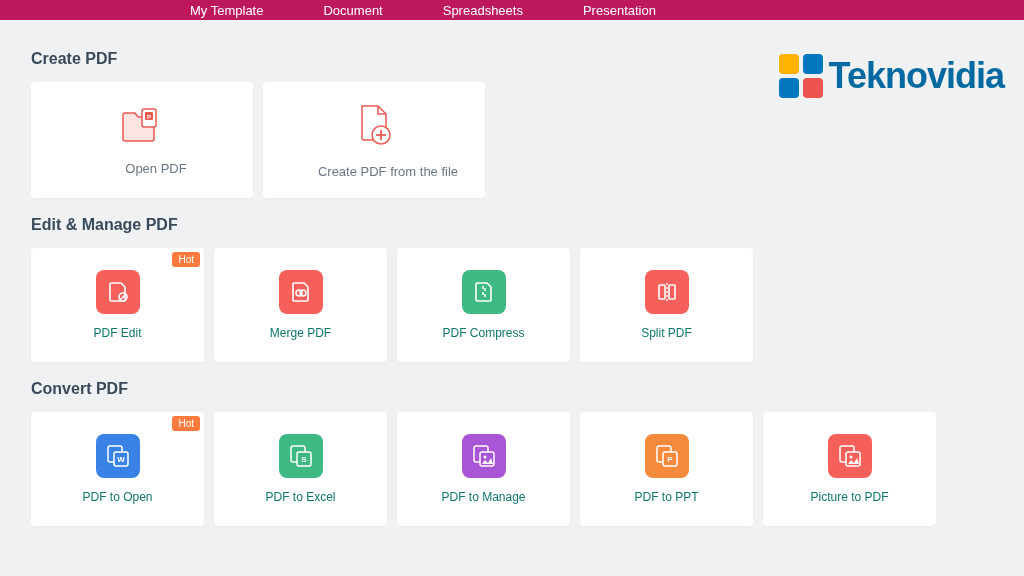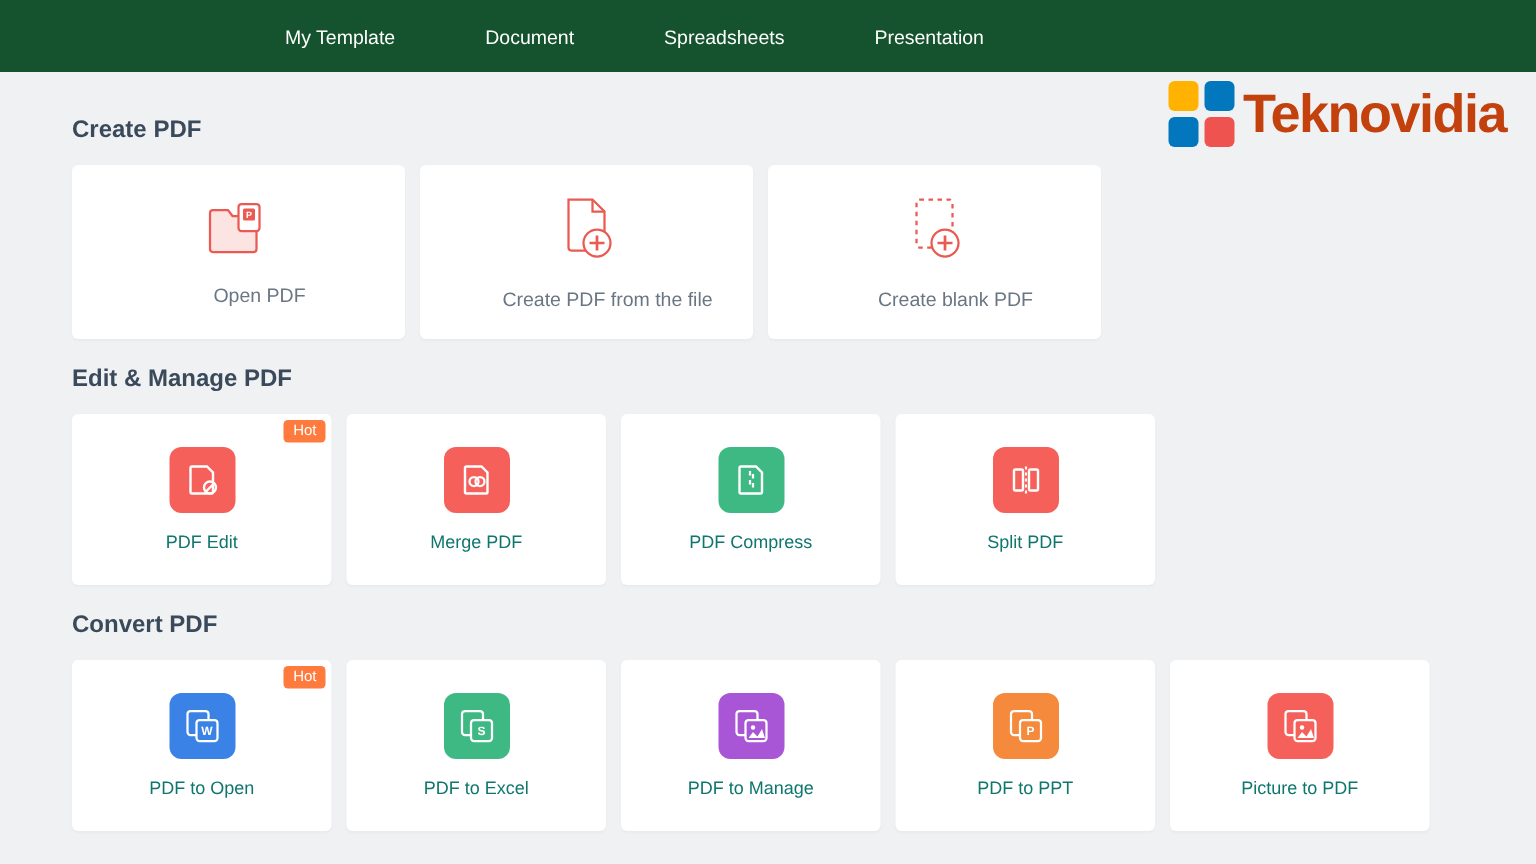--- a/index.html
+++ b/index.html
@@ -1,36 +1,36 @@
 <!DOCTYPE html>
 <html><head>
 <meta charset="utf-8">
 <style>
 * { margin: 0; padding: 0; box-sizing: border-box; }
 body { font-family: -apple-system, BlinkMacSystemFont, "Segoe UI", Arial, sans-serif; background: #f0f1f3; width: 1024px; height: 576px; overflow: hidden; }
 
-.topbar { background: #14532d; height: 48px; display: flex; align-items: center; color: #fff; font-size: 13px; }
+.topbar { background: #be185d; height: 20px; display: flex; align-items: center; color: #fff; font-size: 13px; }
 .tab { height: 100%; padding: 0 30px; display: flex; align-items: center; justify-content: center; cursor: pointer; flex-direction: column; gap: 2px; }
 .tab.active { background: rgba(255,255,255,0.2); }
 
-.content { padding: 12px 42px 0 48px; position: relative; border-radius: 21px; }
+.content { padding: 12px 42px 0 31px; position: relative; border-radius: 21px; }
 .section-title { color: #3a4a5b; font-size: 16px; font-weight: 600; margin: 18px 0 14px 0; }
 
 .row { display: flex; gap: 10px; }
 .card-big { background: #fff; width: 222px; height: 116px; border-radius: 4px; display: flex; flex-direction: column; align-items: center; justify-content: center; gap: 14px; cursor: pointer; box-shadow: 0 1px 2px rgba(0,0,0,0.03); }
 .card-big .lbl { color: #6a7684; font-size: 13px; margin-left: 28px; }
 
 .card-sm { background: #fff; width: 173px; height: 114px; border-radius: 4px; display: flex; flex-direction: column; align-items: center; justify-content: center; gap: 12px; cursor: pointer; position: relative; box-shadow: 0 1px 2px rgba(0,0,0,0.03); }
 .card-sm .lbl { color: #0f766e; font-size: 12px; }
 
 .badge { position: absolute; top: 4px; right: 4px; background: #ff7a3d; color: #fff; font-size: 10px; padding: 2px 6px; border-radius: 3px; font-weight: 500; }
 
 .sq { width: 44px; height: 44px; border-radius: 8px; display: flex; align-items: center; justify-content: center; }
 
-.watermark { position: absolute; top: 54px; right: 20px; display: flex; align-items: center; gap: 6px; font-size: 36px; font-weight: 700; color: #c2410c; letter-spacing: -1px; }
+.watermark { position: absolute; top: 54px; right: 20px; display: flex; align-items: center; gap: 6px; font-size: 36px; font-weight: 700; color: #0369a1; letter-spacing: -1px; }
 .wm-blocks { display: grid; grid-template-columns: 20px 20px; grid-template-rows: 20px 20px; gap: 4px; }
 .wm-b { border-radius: 4px; }
 .wm1 { background: #ffb300; }
 .wm2 { background: #0277bd; }
 .wm3 { background: #0277bd; }
 .wm4 { background: #ef5350; }
 </style>
 </head>
 <body>
 
@@ -79,31 +79,20 @@
       <span>
         <svg width="40" height="44" viewBox="0 0 40 44">
             <path d="M8 4 L24 4 L32 12 L32 36 Q32 38 30 38 L10 38 Q8 38 8 36 Z" fill="none" stroke="#ea5a52" stroke-width="1.5"></path>
             <path d="M24 4 L24 12 L32 12" fill="none" stroke="#ea5a52" stroke-width="1.5"></path>
             <circle cx="27" cy="33" r="9" fill="#fff" stroke="#ea5a52" stroke-width="1.5"></circle>
             <line x1="27" y1="28" x2="27" y2="38" stroke="#ea5a52" stroke-width="1.8"></line>
             <line x1="22" y1="33" x2="32" y2="33" stroke="#ea5a52" stroke-width="1.8"></line>
           </svg>
       </span>
       <span class="lbl">Create PDF from the file</span>
-    </div>
-    <div class="card-big">
-      <span>
-        <svg width="40" height="44" viewBox="0 0 40 44">
-            <rect x="8" y="4" width="24" height="32" rx="2" fill="none" stroke="#ea5a52" stroke-width="1.5" stroke-dasharray="3 3"></rect>
-            <circle cx="27" cy="33" r="9" fill="#fff" stroke="#ea5a52" stroke-width="1.5"></circle>
-            <line x1="27" y1="28" x2="27" y2="38" stroke="#ea5a52" stroke-width="1.8"></line>
-            <line x1="22" y1="33" x2="32" y2="33" stroke="#ea5a52" stroke-width="1.8"></line>
-          </svg>
-      </span>
-      <span class="lbl">Create blank PDF</span>
     </div>
   </div>
 
   <div class="section-title">Edit &amp; Manage PDF</div>
   <div class="row">
     <div class="card-sm">
       <span class="badge">Hot</span>
       <span class="sq" style="background:#f5615a">
         <svg width="24" height="24" viewBox="0 0 24 24">
             <path d="M5 3h10l4 4v13a1 1 0 0 1-1 1H5a1 1 0 0 1-1-1V4a1 1 0 0 1 1-1z" fill="none" stroke="#fff" stroke-width="1.6"></path>

